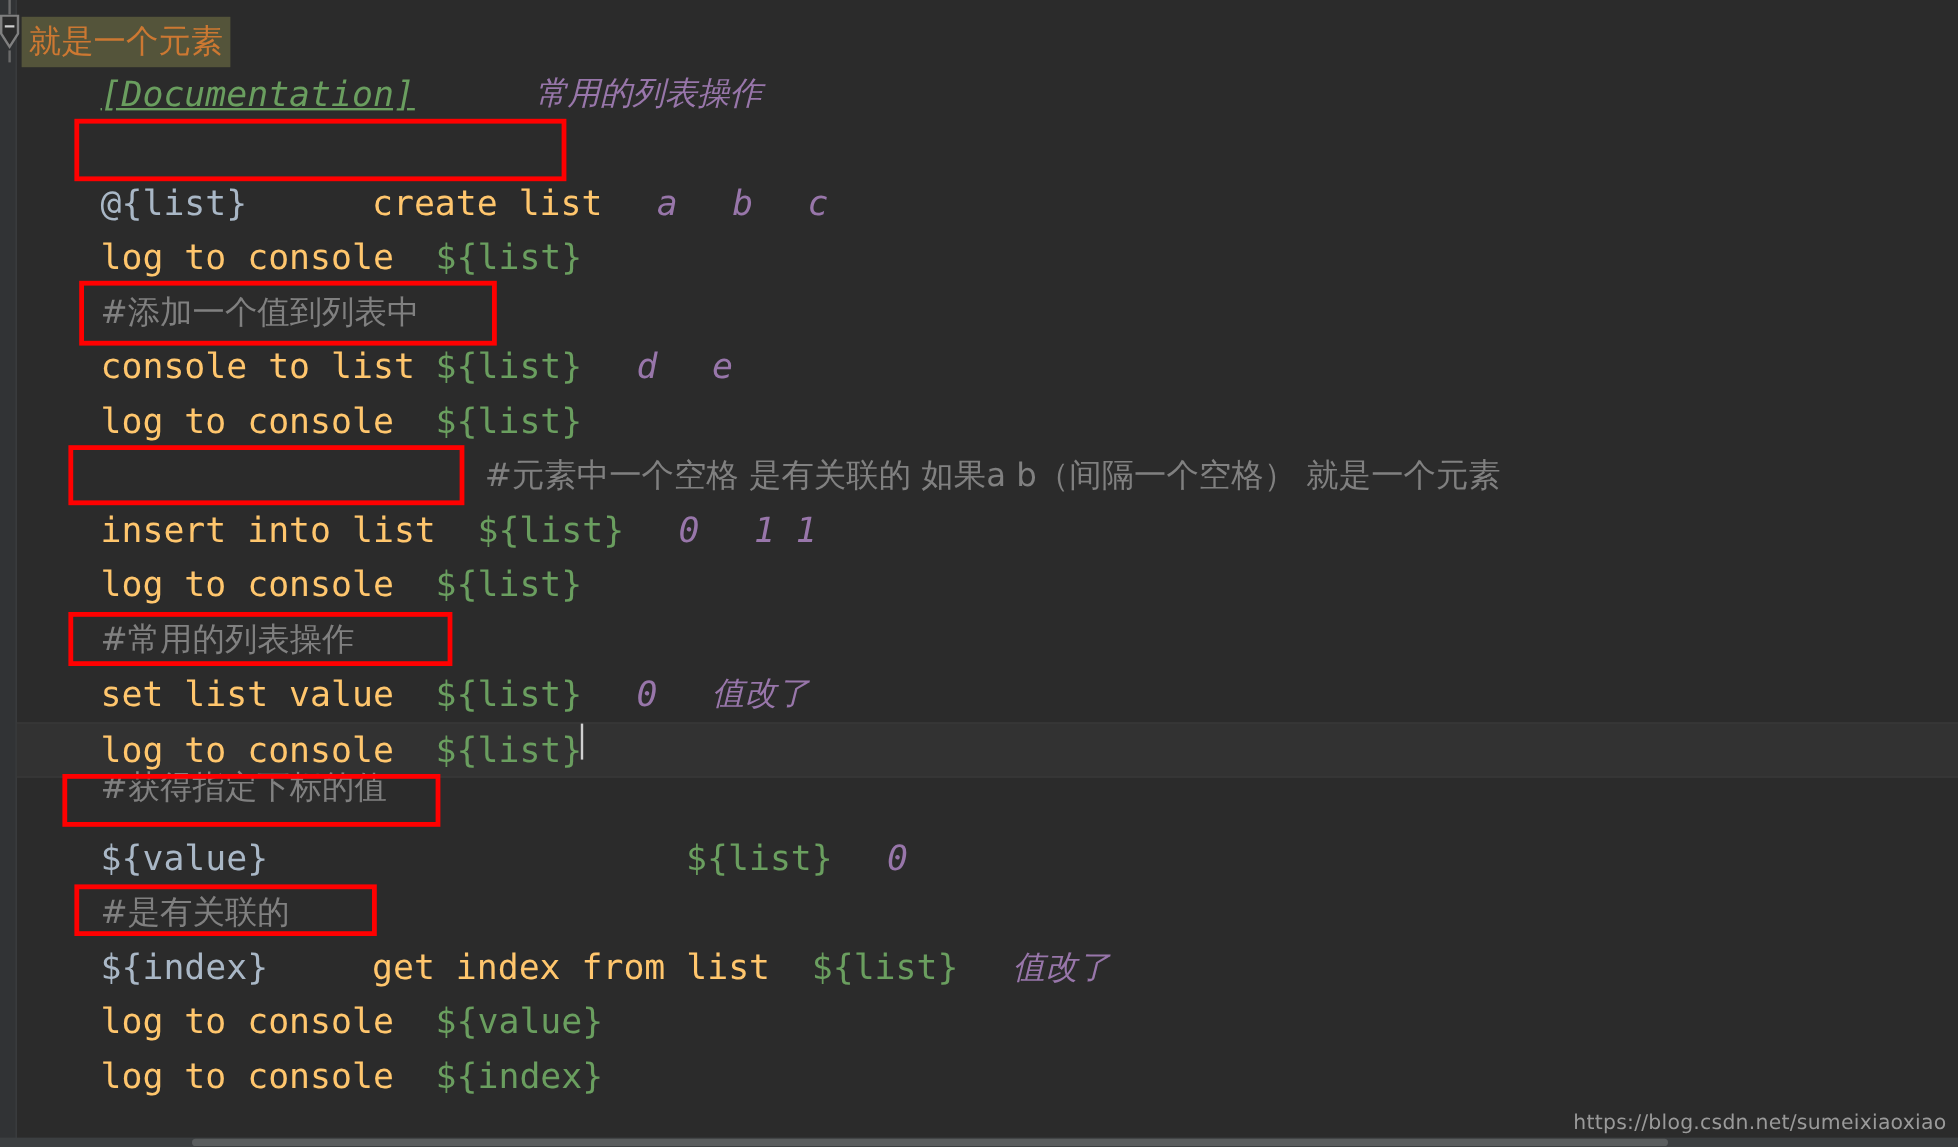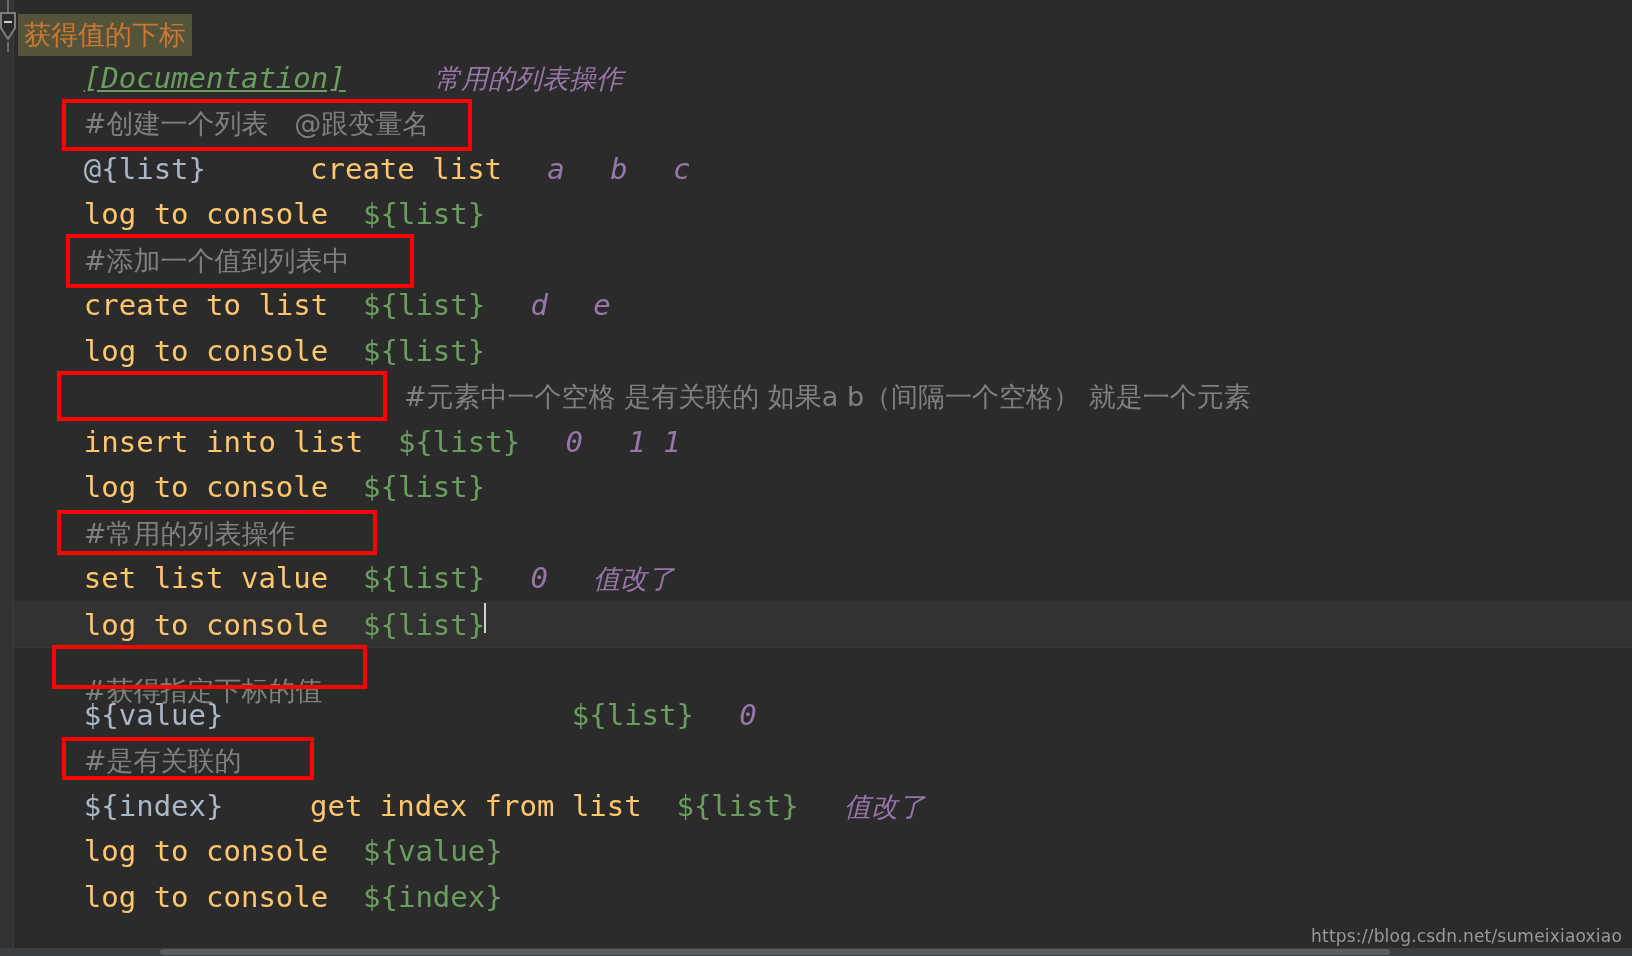--- a/index.html
+++ b/index.html
@@ -172,35 +172,34 @@
     <div class="fold-handle">
       <svg width="17" height="30" viewBox="0 0 17 30">
         <path d="M1 1 H15 V16 L8 27 L1 16 Z" fill="#2b2b2b" stroke="#808080" stroke-width="2"></path>
         <line x1="4" y1="10" x2="12" y2="10" stroke="#cfcfcf" stroke-width="2"></line>
       </svg>
     </div>
     <div class="fold-line-bottom"></div>
   </div>
 
   <div id="code">
-      <div class="line" style="top: 10px;"><span class="seg tok-testname cjk" style="position: absolute; left: 4px; padding: 2px 6px; top: 4px; line-height: 38px;">获得值的下标</span></div>
-      <div class="line" style="top: 56px;"><span class="seg tok-setting" style="position: absolute; left: 69.8px;">[Documentation]</span><span class="seg tok-settingval cjk" style="position: absolute; left: 420px;">常用的列表操作</span></div>
-      <div class="line" style="top: 101px;"><span class="seg tok-comment cjk" style="position: absolute; left: 69.8px;">#创建一个列表   @跟变量名</span></div>
+      <div class="line" style="top: 10px;"><span class="seg tok-testname cjk" style="position: absolute; left: 4px; padding: 2px 6px; top: 4px; line-height: 38px;">就是一个元素</span></div>
+      <div class="line" style="top: 56px;"><span class="seg tok-setting" style="position: absolute; left: 69.8px;">[Documentation]</span><span class="seg tok-settingval cjk" style="position: absolute; left: 432px;">常用的列表操作</span></div>
       <div class="line" style="top: 147px;"><span class="seg tok-assign" style="position: absolute; left: 69.8px;">@{list}</span><span class="seg tok-kw" style="position: absolute; left: 296px;">create list</span><span class="seg tok-arg" style="position: absolute; left: 533.32px;">a</span><span class="seg tok-arg" style="position: absolute; left: 596.14px;">b</span><span class="seg tok-arg" style="position: absolute; left: 658.96px;">c</span></div>
       <div class="line" style="top: 192px;"><span class="seg tok-kw" style="position: absolute; left: 69.8px;">log to console</span><span class="seg tok-var" style="position: absolute; left: 349px;">${list}</span></div>
       <div class="line" style="top: 238px; text-decoration: underline;"><span class="seg tok-comment cjk" style="position: absolute; left: 69.8px;">#添加一个值到列表中</span></div>
-      <div class="line" style="top: 283px;"><span class="seg tok-kw" style="position: absolute; left: 69.8px;">create to list</span><span class="seg tok-var" style="position: absolute; left: 349px;">${list}</span><span class="seg tok-arg" style="position: absolute; left: 516.52px;">d</span><span class="seg tok-arg" style="position: absolute; left: 579.34px;">e</span></div>
+      <div class="line" style="top: 283px;"><span class="seg tok-kw" style="position: absolute; left: 69.8px;">console to list</span><span class="seg tok-var" style="position: absolute; left: 349px;">${list}</span><span class="seg tok-arg" style="position: absolute; left: 516.52px;">d</span><span class="seg tok-arg" style="position: absolute; left: 579.34px;">e</span></div>
       <div class="line" style="top: 329px;"><span class="seg tok-kw" style="position: absolute; left: 69.8px;">log to console</span><span class="seg tok-var" style="position: absolute; left: 349px;">${list}</span></div>
       <div class="line" style="top: 374px;"><span class="seg tok-comment cjk" style="position: absolute; left: 390px;">#元素中一个空格 是有关联的 如果a b（间隔一个空格） 就是一个元素</span></div>
       <div class="line" style="top: 420px;"><span class="seg tok-kw" style="position: absolute; left: 69.8px;">insert into list</span><span class="seg tok-var" style="position: absolute; left: 383.9px;">${list}</span><span class="seg tok-arg" style="position: absolute; left: 551.42px;">0</span><span class="seg tok-arg" style="position: absolute; left: 614.24px;">1 1</span></div>
       <div class="line" style="top: 465px;"><span class="seg tok-kw" style="position: absolute; left: 69.8px;">log to console</span><span class="seg tok-var" style="position: absolute; left: 349px;">${list}</span></div>
       <div class="line" style="top: 511px;"><span class="seg tok-comment cjk" style="position: absolute; left: 69.8px;">#常用的列表操作</span></div>
       <div class="line" style="top: 556px;"><span class="seg tok-kw" style="position: absolute; left: 69.8px;">set list value</span><span class="seg tok-var" style="position: absolute; left: 349px;">${list}</span><span class="seg tok-arg" style="position: absolute; left: 516.52px;">0</span><span class="seg tok-arg cjk" style="position: absolute; left: 579.34px;">值改了</span></div>
       <div class="line current" style="top: 602px;"><span class="seg tok-kw" style="position: absolute; left: 69.8px;">log to console</span><span class="seg tok-var" style="position: absolute; left: 349px;">${list}</span><span class="caret" style="position: absolute; left: 471.15px;"></span></div>
-      <div class="line" style="top: 668px;"><span class="seg tok-comment cjk" style="position: absolute; left: 69.8px;">#获得指定下标的值</span></div>
+      <div class="line" style="top: 634px;"><span class="seg tok-comment cjk" style="position: absolute; left: 69.8px;">#获得指定下标的值</span></div>
       <div class="line" style="top: 693px;"><span class="seg tok-assign" style="position: absolute; left: 69.8px;">${value}</span><span class="seg tok-var" style="position: absolute; left: 557.75px;">${list}</span><span class="seg tok-arg" style="position: absolute; left: 725.27px;">0</span></div>
       <div class="line" style="top: 738px;"><span class="seg tok-comment cjk" style="position: absolute; left: 69.8px;">#是有关联的</span></div>
       <div class="line" style="top: 784px;"><span class="seg tok-assign" style="position: absolute; left: 69.8px;">${index}</span><span class="seg tok-kw" style="position: absolute; left: 296px;">get index from list</span><span class="seg tok-var" style="position: absolute; left: 662.45px;">${list}</span><span class="seg tok-arg cjk" style="position: absolute; left: 829.97px;">值改了</span></div>
       <div class="line" style="top: 829px;"><span class="seg tok-kw" style="position: absolute; left: 69.8px;">log to console</span><span class="seg tok-var" style="position: absolute; left: 349px;">${value}</span></div>
       <div class="line" style="top: 875px;"><span class="seg tok-kw" style="position: absolute; left: 69.8px;">log to console</span><span class="seg tok-var" style="position: absolute; left: 349px;">${index}</span></div>
     </div>
 
   <div id="boxes">
       <div class="redbox" style="left: 62px; top: 99px; width: 410px; height: 52px; border-color: rgb(255, 0, 0);"></div>
       <div class="redbox" style="left: 66px; top: 234px; width: 348px; height: 54px; border-color: rgb(255, 0, 0);"></div>

